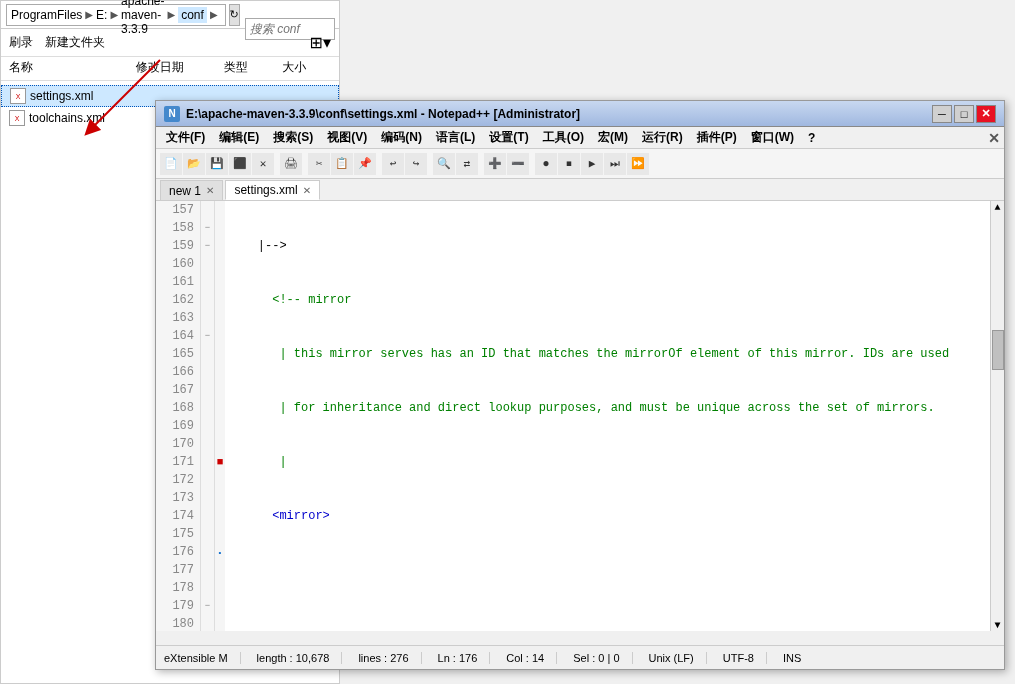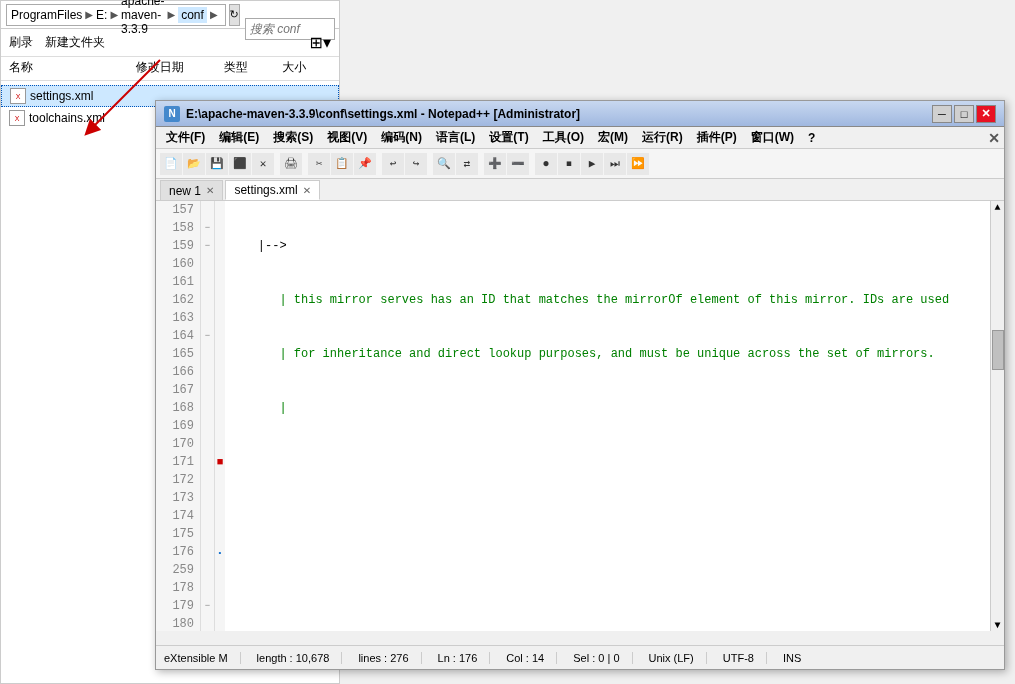--- a/index.html
+++ b/index.html
@@ -570,21 +570,21 @@
       <div class="ln">167</div>
       <div class="ln">168</div>
       <div class="ln">169</div>
       <div class="ln">170</div>
       <div class="ln">171</div>
       <div class="ln">172</div>
       <div class="ln">173</div>
       <div class="ln">174</div>
       <div class="ln">175</div>
       <div class="ln">176</div>
-      <div class="ln">259</div>
+      <div class="ln">177</div>
       <div class="ln">178</div>
       <div class="ln">179</div>
       <div class="ln">180</div>
     </div>
 
     <div class="npp-fold-col">
       <div class="fold-marker"></div>
       <div class="fold-marker">−</div>
       <div class="fold-marker">−</div>
       <div class="fold-marker"></div>
@@ -632,23 +632,25 @@
       <div class="indicator-dot"></div>
       <div class="indicator-dot" style="color:#0066cc;">•</div>
       <div class="indicator-dot"></div>
       <div class="indicator-dot"></div>
       <div class="indicator-dot"></div>
       <div class="indicator-dot"></div>
     </div>
 
     <div class="npp-code">
       <div class="code-line"><span class="xml-text">    |--&gt;</span></div>
+      <div class="code-line"><span class="xml-comment">      &lt;!-- mirror</span></div>
       <div class="code-line"><span class="xml-comment">       | this mirror serves has an ID that matches the mirrorOf element of this mirror. IDs are used</span></div>
       <div class="code-line"><span class="xml-comment">       | for inheritance and direct lookup purposes, and must be unique across the set of mirrors.</span></div>
       <div class="code-line"><span class="xml-comment">       |</span></div>
+      <div class="code-line"><span class="xml-tag">      &lt;mirror&gt;</span></div>
       
       
       
       
       
       
       
       
       
       

